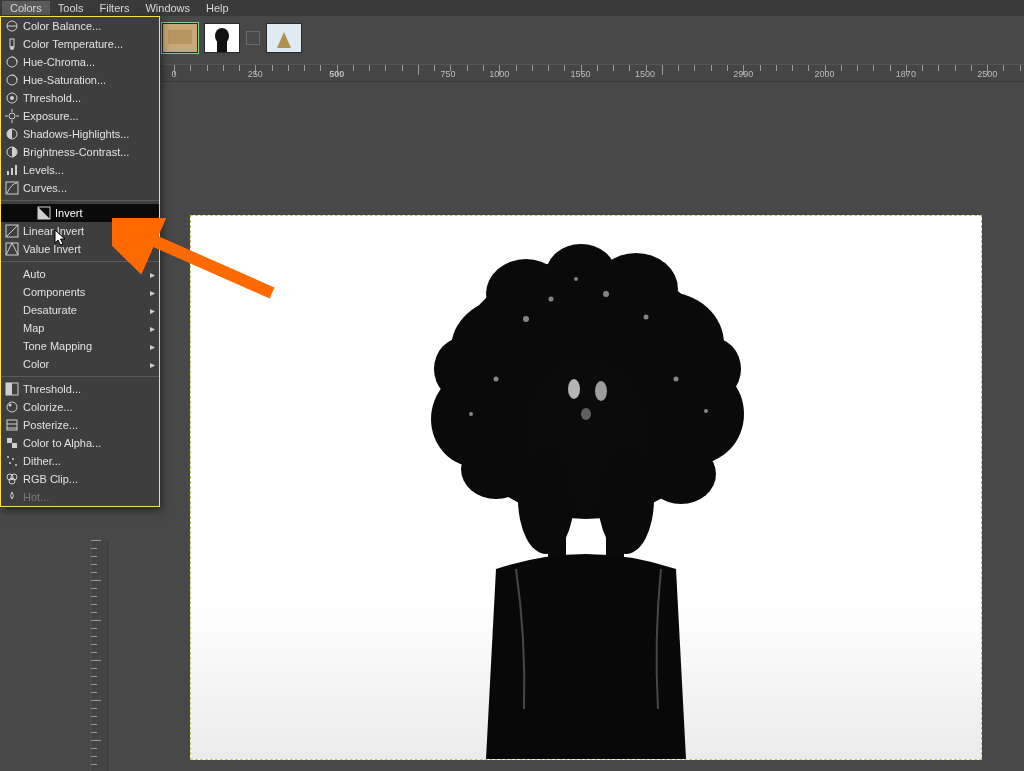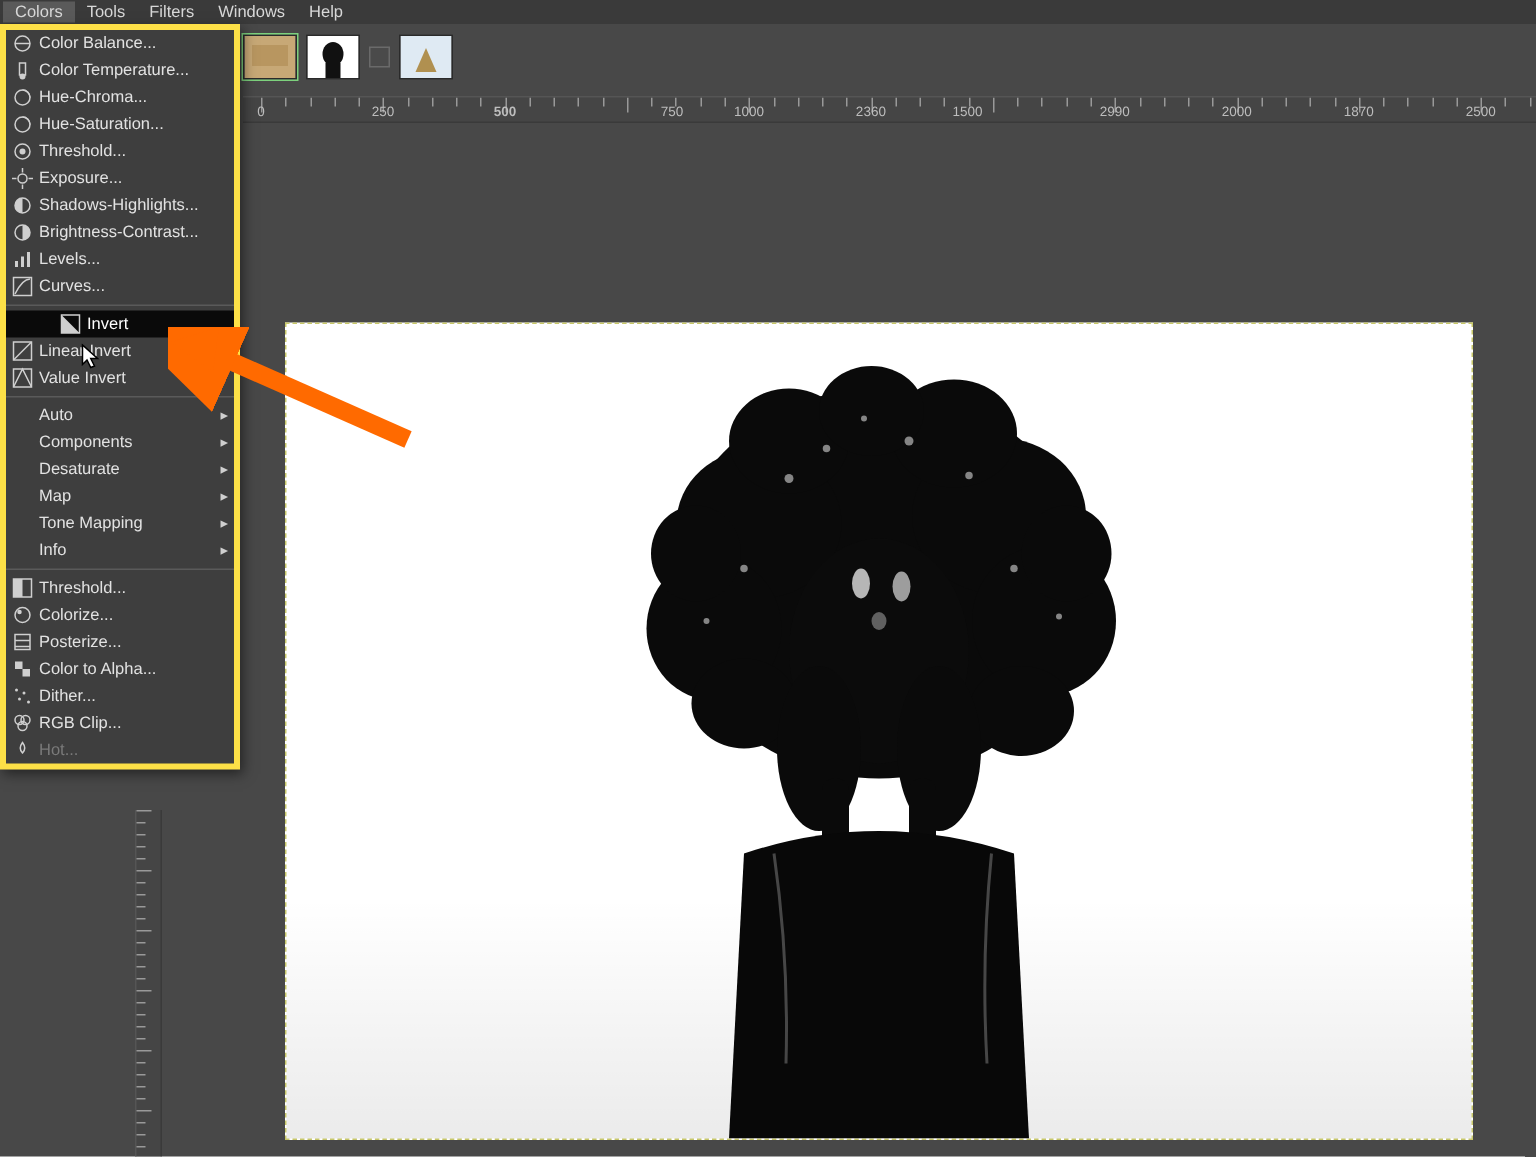--- a/index.html
+++ b/index.html
@@ -29,21 +29,21 @@
   }
   .menubar .item.active { background: #5a5a5a; }
 
   .drop {
     position: absolute;
     left: 0;
     top: 16px;
     width: 160px;
     background: #3e3e3e;
     box-shadow: 2px 3px 8px rgba(0,0,0,.5);
-    border: 4px solid #fde047;
+    border: 1px solid #fde047;
     z-index: 50;
   }
   .drop .row {
     display: flex;
     align-items: center;
     height: 18px;
     padding: 0 4px 0 4px;
     color: #e2e2e2;
     font-size: 11px;
     position: relative;
@@ -296,21 +296,21 @@
       <span class="label">Map</span>
       <span class="sub">▸</span>
     </div>
     <div class="row">
       <span class="ico"></span>
       <span class="label">Tone Mapping</span>
       <span class="sub">▸</span>
     </div>
     <div class="row">
       <span class="ico"></span>
-      <span class="label">Info</span>
+      <span class="label">Color</span>
       <span class="sub">▸</span>
     </div>
     <div class="sep"></div>
     <div class="row">
       <span class="ico">
         <svg width="14" height="14" viewBox="0 0 14 14">
           <rect x="1" y="1" width="12" height="12" fill="none" stroke="currentColor"></rect>
           <rect x="1" y="1" width="6" height="12" fill="currentColor"></rect>
         </svg>
       </span>
@@ -440,21 +440,21 @@
       <div class="tick" style="left: 288.491px;"></div>
       <div class="tick" style="left: 304.755px;"></div>
       <div class="tick" style="left: 321.019px;"></div>
       <div class="tick major" style="left: 337.283px;"></div>
       <div class="tlabel" style="left: 337.283px;">1000</div>
       <div class="tick" style="left: 353.547px;"></div>
       <div class="tick" style="left: 369.811px;"></div>
       <div class="tick" style="left: 386.075px;"></div>
       <div class="tick" style="left: 402.34px;"></div>
       <div class="tick major" style="left: 418.604px;"></div>
-      <div class="tlabel" style="left: 418.604px;">2360</div>
+      <div class="tlabel" style="left: 418.604px;">1550</div>
       <div class="tick" style="left: 434.868px;"></div>
       <div class="tick" style="left: 451.132px;"></div>
       <div class="tick" style="left: 467.396px;"></div>
       <div class="tick" style="left: 483.66px;"></div>
       <div class="tick major" style="left: 499.925px;"></div>
       <div class="tlabel" style="left: 483px;">1500</div>
       <div class="tick" style="left: 516.189px;"></div>
       <div class="tick" style="left: 532.453px;"></div>
       <div class="tick" style="left: 548.717px;"></div>
       <div class="tick" style="left: 564.981px;"></div>

